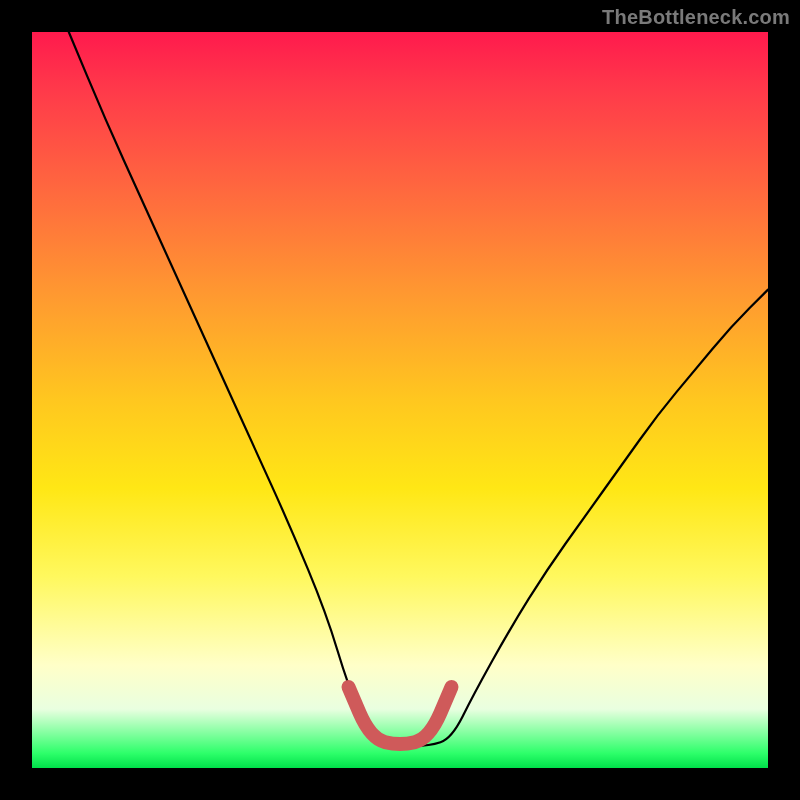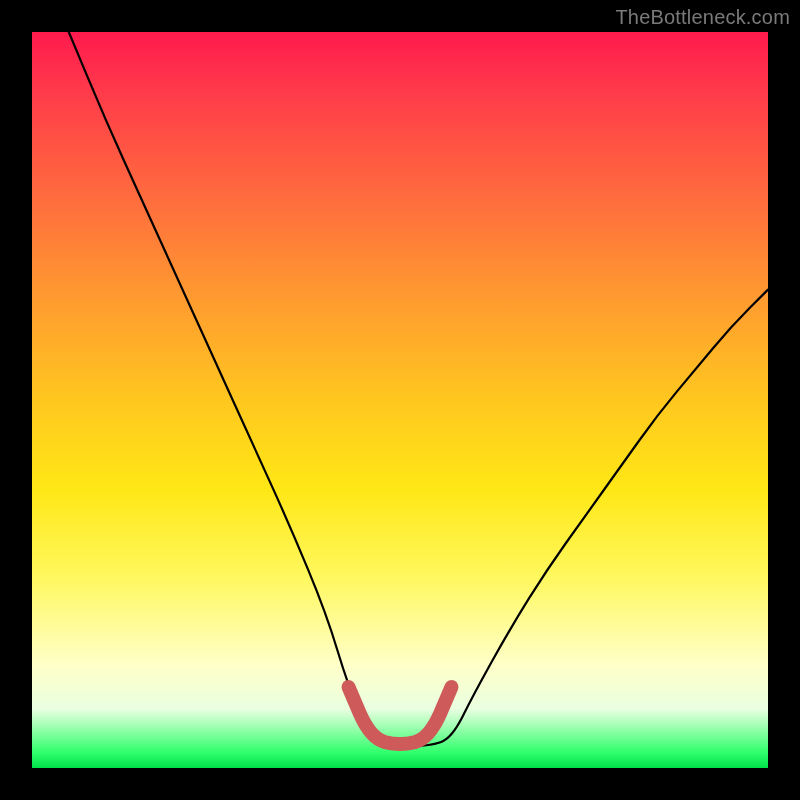--- a/index.html
+++ b/index.html
@@ -40,21 +40,21 @@
       #2dff6a 98%,
       #00e04a 100%
     );
   }
   .watermark {
     position: absolute;
     top: 6px;
     right: 10px;
     color: #7a7a7a;
     font-size: 20px;
-    font-weight: 400;
+    font-weight: 700;
     letter-spacing: 0.2px;
     user-select: none;
   }
   svg.curve {
     position: absolute;
     left: 0;
     top: 0;
     width: 736px;
     height: 736px;
   }

